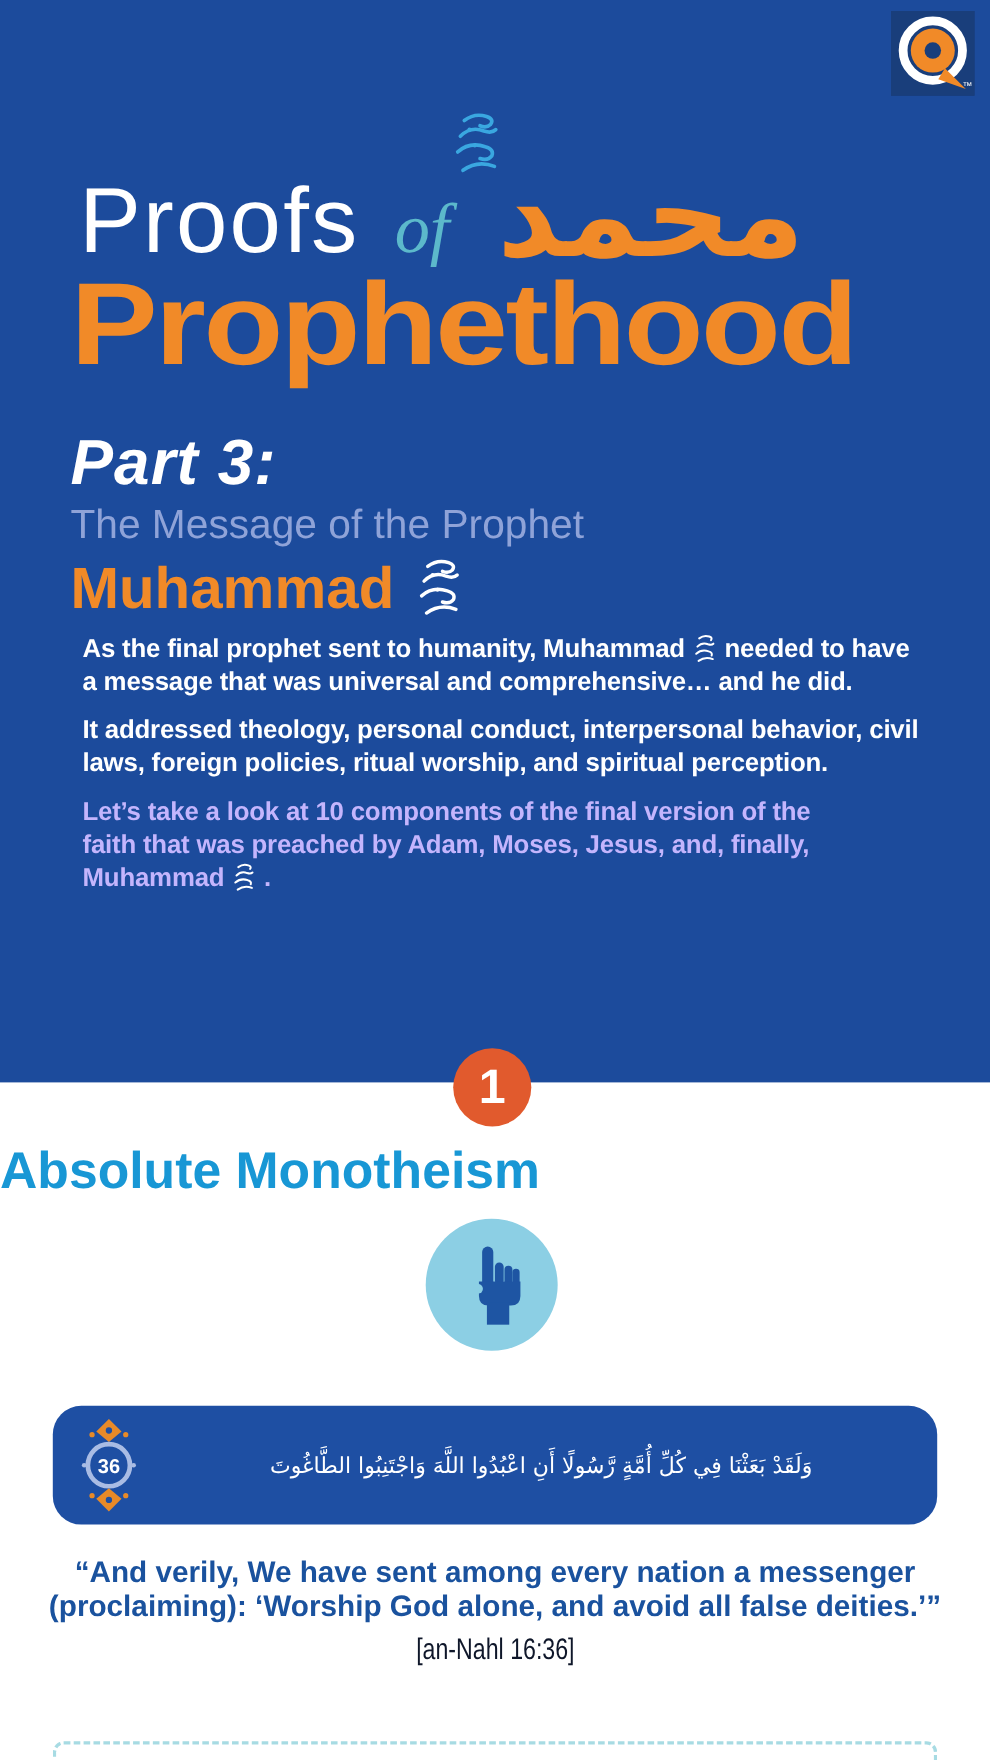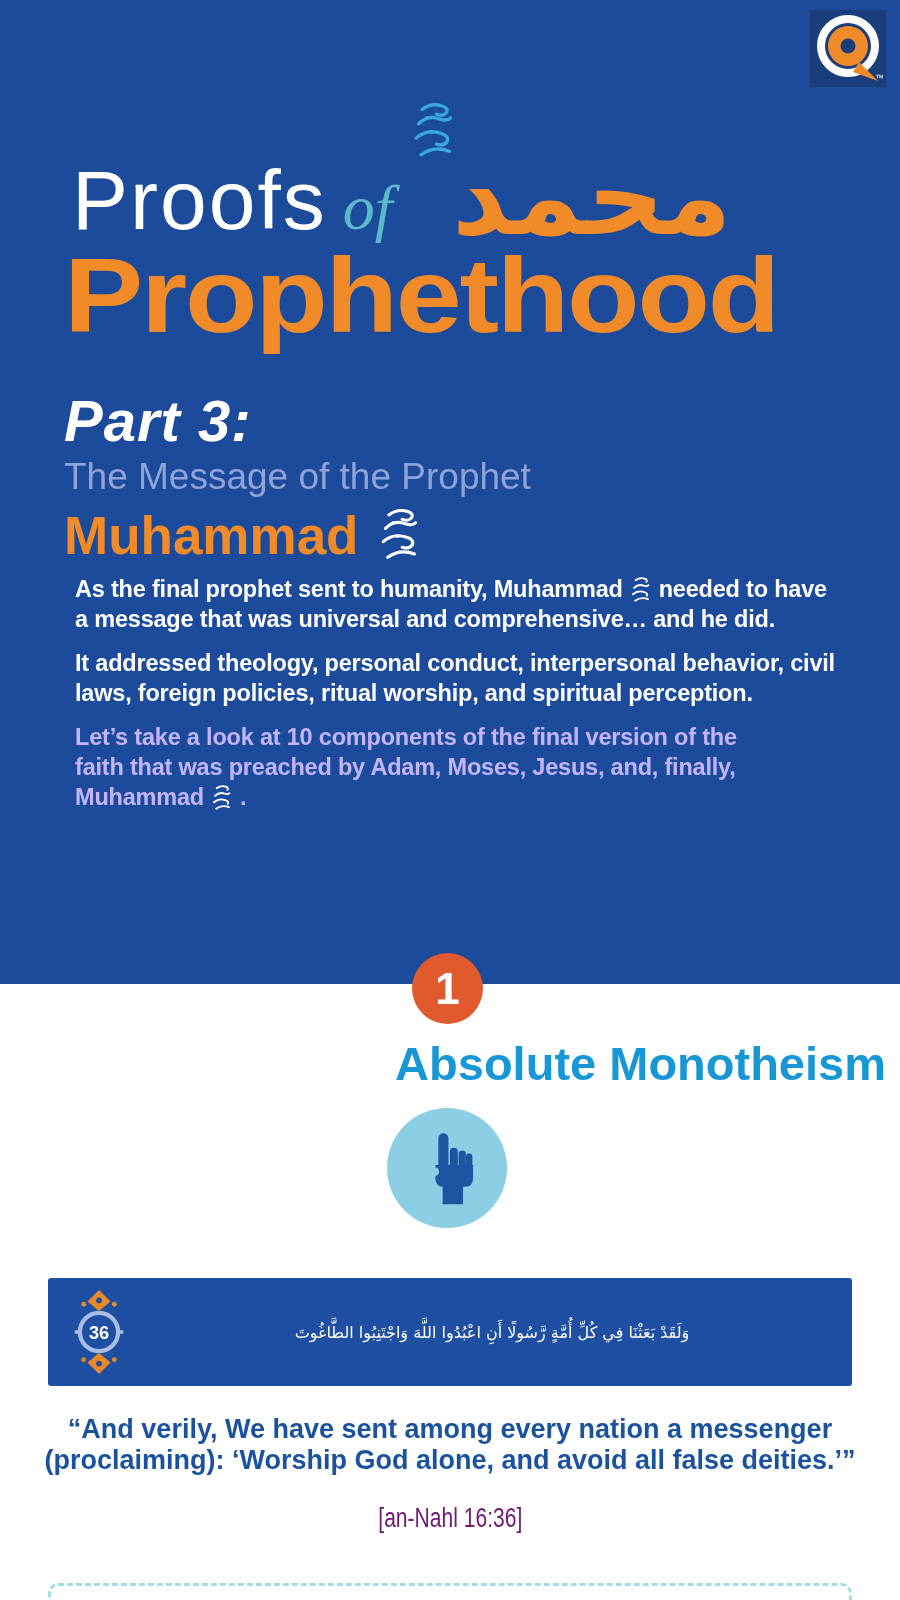--- a/index.html
+++ b/index.html
@@ -6,21 +6,21 @@
   .poster{
     position:relative;width:900px;height:1600px;margin:0 auto;
     background:#ffffff;overflow:hidden;
     font-family:"Liberation Sans",sans-serif;
   }
   
   .hero{position:absolute;left:0;top:0;width:100%;height:984px;background:#1c4b9c;}
   .logo-tile{position:absolute;top:10px;right:14px;width:76px;height:77px;background:#193e7b;}
   .logo-tile svg{display:block;width:76px;height:77px;}
   .logo-tm{position:absolute;right:2px;bottom:4px;color:#ffffff;font-size:9px;line-height:1;}
-  .title-row{position:absolute;left:72px;top:158px;display:flex;align-items:baseline;gap:16px;}
+  .title-row{position:absolute;left:72px;top:158px;display:flex;align-items:baseline;gap:32px;}
   .proofs{font-size:84px;font-weight:400;color:#ffffff;letter-spacing:2px;line-height:1;}
   .of{font-family:"Liberation Serif",serif;font-style:italic;font-size:64px;color:#5cb9cb;line-height:1;}
   .pbuh{color:#ffffff;}
   .pbuh svg{display:block;width:100%;height:100%;}
   .pbuh-large-blue{position:absolute;left:410px;top:100px;width:48px;height:62px;color:#3aa7e0;}
   .arabic-name{
     position:absolute;left:452px;top:138px;color:#f18a28;
     font-family:"DejaVu Sans",sans-serif;font-size:108px;line-height:1.1;font-weight:700;
   }
   .prophethood{
@@ -36,36 +36,36 @@
   .para{margin:0 0 14px 0;font-size:23.5px;font-weight:700;line-height:30px;letter-spacing:-0.2px;}
   .para .ln{white-space:nowrap;}
   .para.accent{color:#c4b5fd;}
   .inline-pbuh{display:inline-block;width:26px;height:28px;vertical-align:-7px;margin:0 5px;}
   
   .num-circle{
     position:absolute;left:412px;top:953px;width:71px;height:71px;border-radius:50%;
     background:#e15a2d;color:#ffffff;display:flex;align-items:center;justify-content:center;
     font-size:44px;font-weight:700;
   }
-  .section-title{position:absolute;left:0;right:14px;top:1040px;text-align:right;font-size:47px;font-weight:700;color:#1897d5;line-height:1;}
+  .section-title{position:absolute;left:0;right:14px;top:1040px;text-align:left;font-size:47px;font-weight:700;color:#1897d5;line-height:1;}
   .icon-badge{
     position:absolute;left:387px;top:1108px;width:120px;height:120px;border-radius:50%;
     background:#8ccfe4;display:flex;align-items:center;justify-content:center;
   }
   .icon-badge svg{width:58px;height:78px;display:block;}
-  .verse-box{position:absolute;left:48px;top:1278px;width:804px;height:108px;border-radius:3px;background:#1e4fa3;}
+  .verse-box{position:absolute;left:48px;top:1278px;width:804px;height:108px;border-radius:26px;background:#1e4fa3;}
   .medallion{position:absolute;left:22px;top:10px;width:58px;height:88px;}
   .medallion svg{display:block;width:100%;height:100%;font-family:"Liberation Sans",sans-serif;}
   .arabic-verse{
     position:absolute;left:110px;right:26px;top:0;height:100%;
     display:flex;align-items:center;justify-content:center;direction:rtl;
-    color:#ffffff;font-family:"DejaVu Sans",sans-serif;font-size:16px;letter-spacing:0.5px;white-space:nowrap;
+    color:#ffffff;font-family:"DejaVu Sans",sans-serif;font-size:20px;letter-spacing:0.5px;white-space:nowrap;
   }
   .translation{position:absolute;left:0;right:0;top:1414px;text-align:center;color:#1a529e;font-size:27px;font-weight:700;line-height:31px;}
-  .reference{position:absolute;left:0;right:0;top:1484px;text-align:center;color:#701a75;font-size:27px;font-weight:400;margin-top:19px;}
+  .reference{position:absolute;left:0;right:0;top:1484px;text-align:center;color:#0f172a;font-size:27px;font-weight:400;}
   .reference span{display:inline-block;transform:scaleX(0.78);}
   .dashed-box{position:absolute;left:48px;top:1583px;width:798px;height:70px;border:3px dashed #a7dbe3;border-radius:10px;background:#ffffff;}
 </style>
 </head>
 <body>
 
 <div class="poster">
 
   <div class="hero">
 

